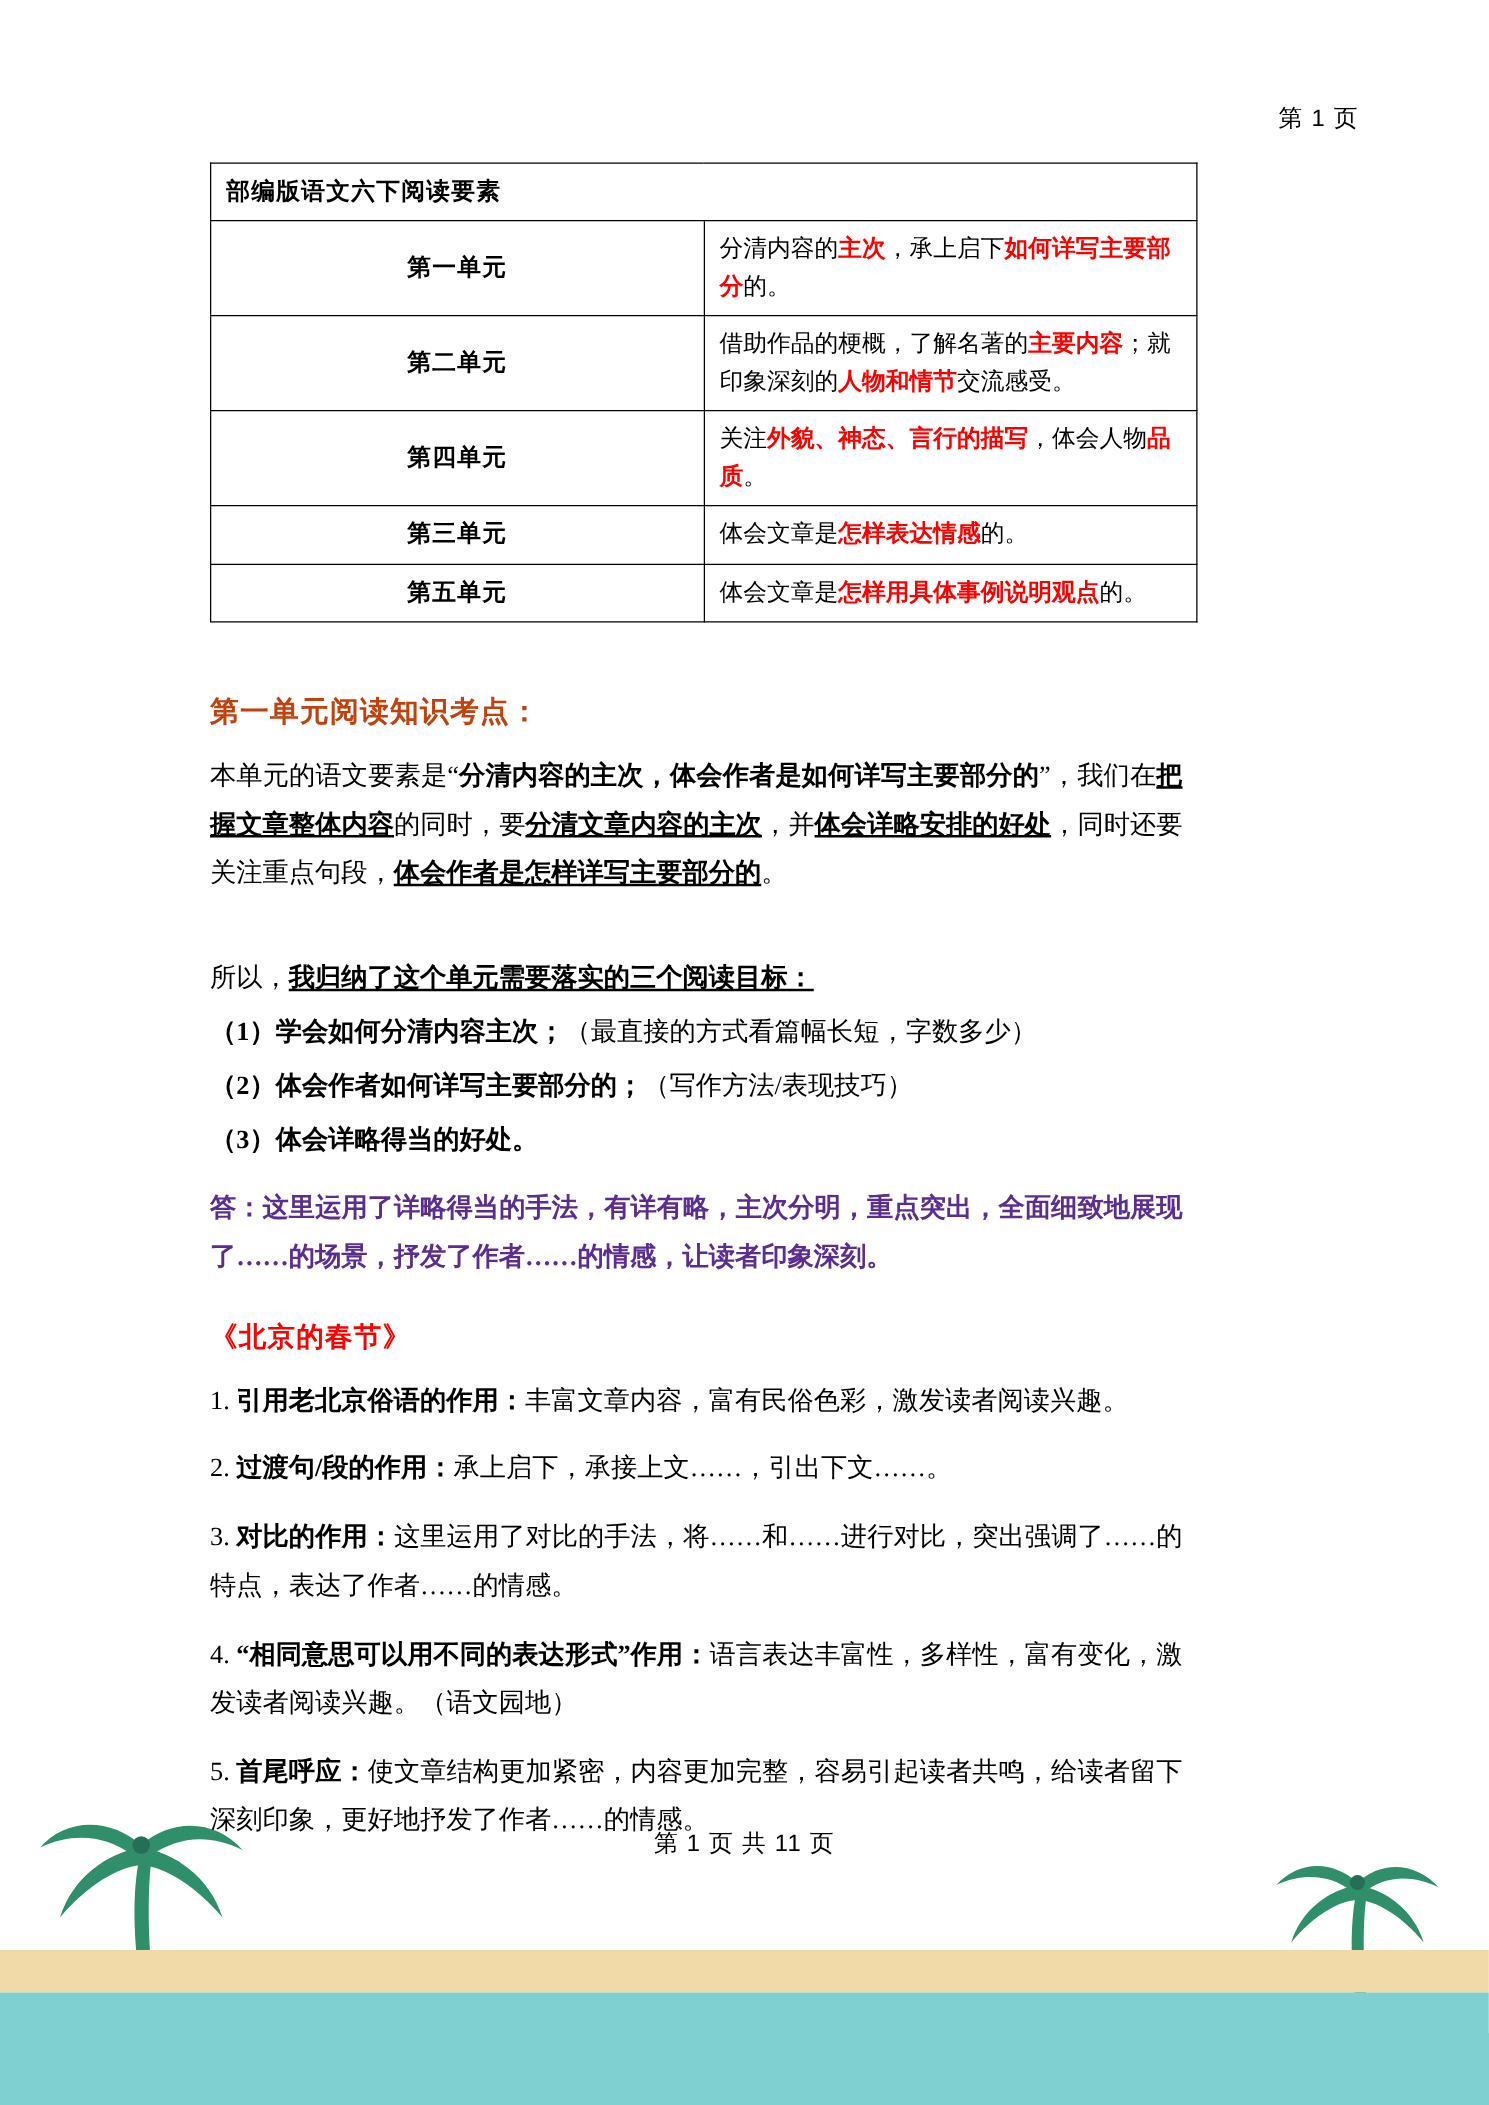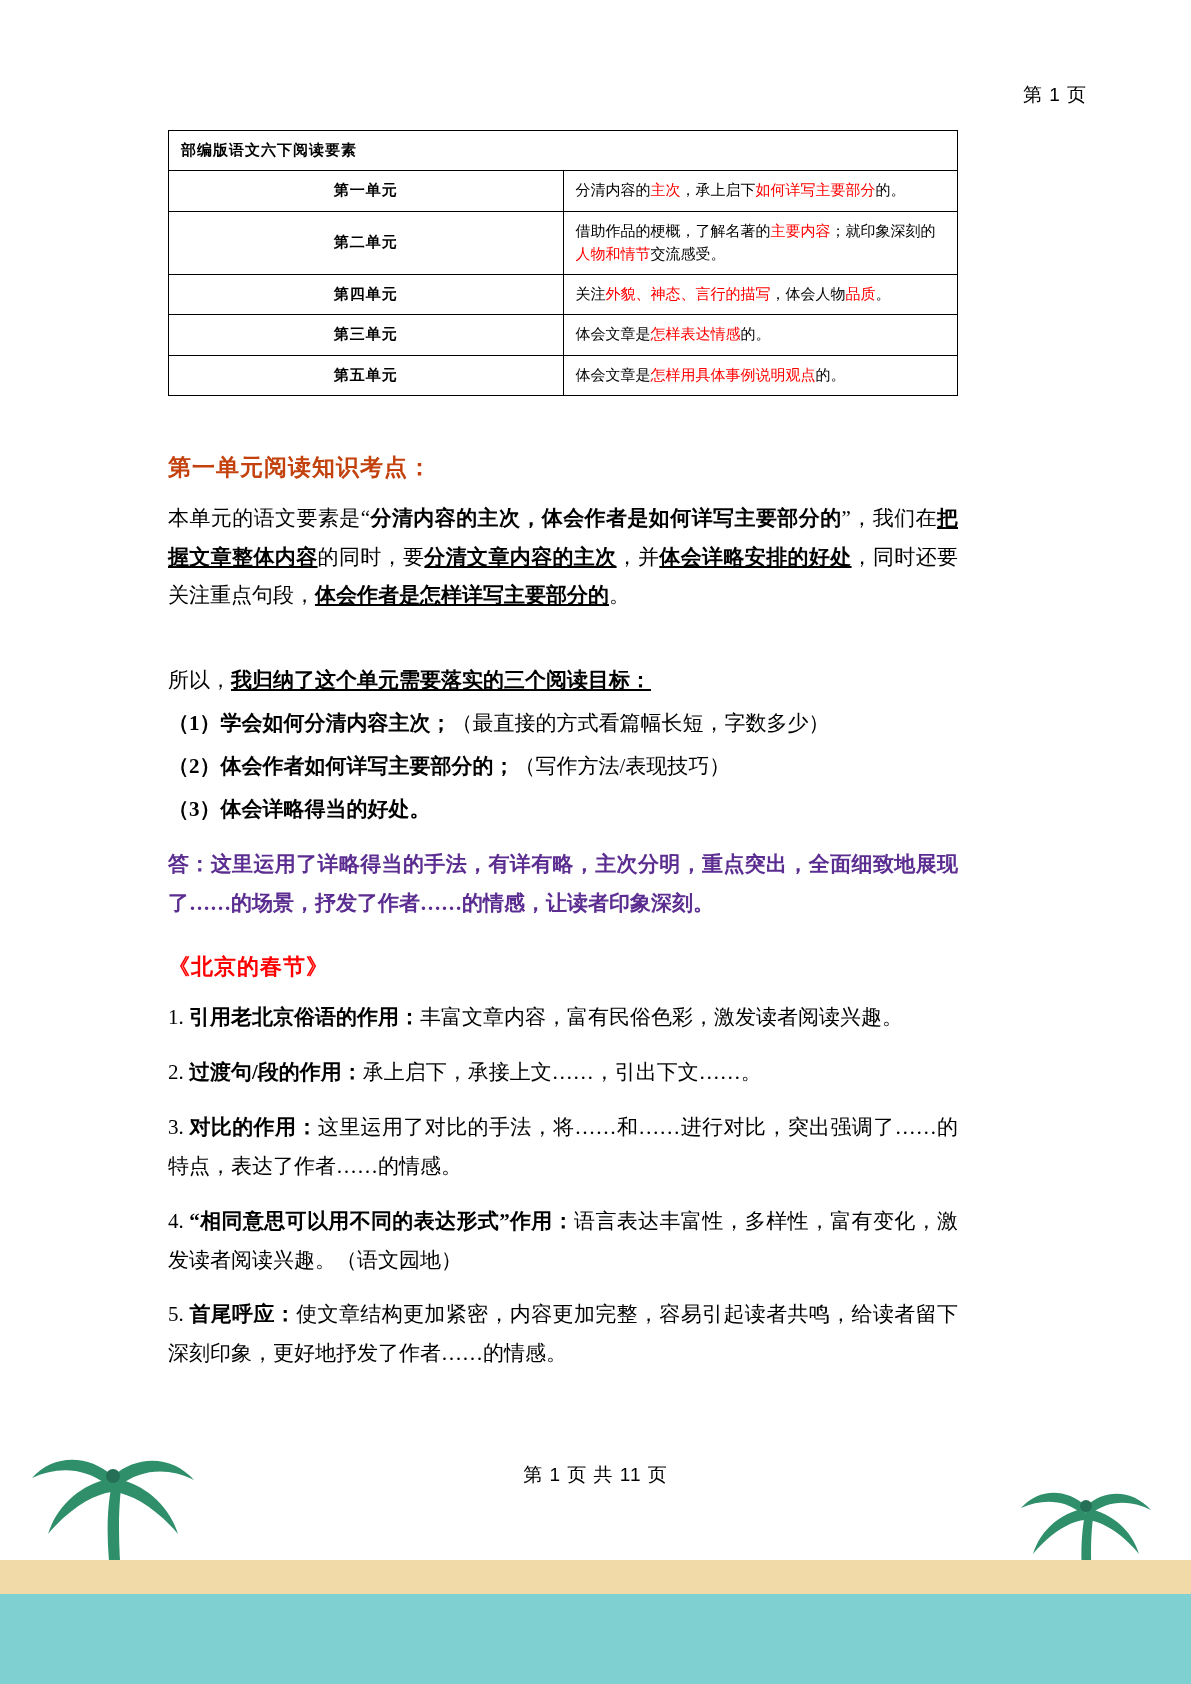--- a/index.html
+++ b/index.html
@@ -39,55 +39,55 @@
 
   
   table.req-table {
     border-collapse: collapse;
     width: 790px;
     table-layout: fixed;
   }
   table.req-table td {
     border: 1.5px solid #000;
     padding: 8px 12px;
-    font-size: 15px;
+    font-size: 19px;
     line-height: 1.55;
     vertical-align: middle;
   }
   td.unit-col {
     width: 178px;
     text-align: center;
     font-weight: bold;
     letter-spacing: 1px;
   }
   td.title-cell {
     font-weight: bold;
     font-size: 21px;
     letter-spacing: 1px;
   }
   td.desc-col {
     text-align: left;
   }
   .red {
     color: #ff0000;
-    font-weight: normal;
+    font-weight: bold;
   }
 
   
   .sec-head {
     color: #c2410c;
     font-weight: bold;
     font-size: 23px;
     letter-spacing: 1px;
     margin-top: 56px;
   }
   p.body {
     font-size: 21px;
     line-height: 1.85;
-    margin: 16px 0 0 0;
+    margin: 16px 12px 0 0;
     text-align: justify;
   }
   .b {
     font-weight: bold;
   }
   .bu {
     font-weight: bold;
     text-decoration: underline;
   }
   .gap {

